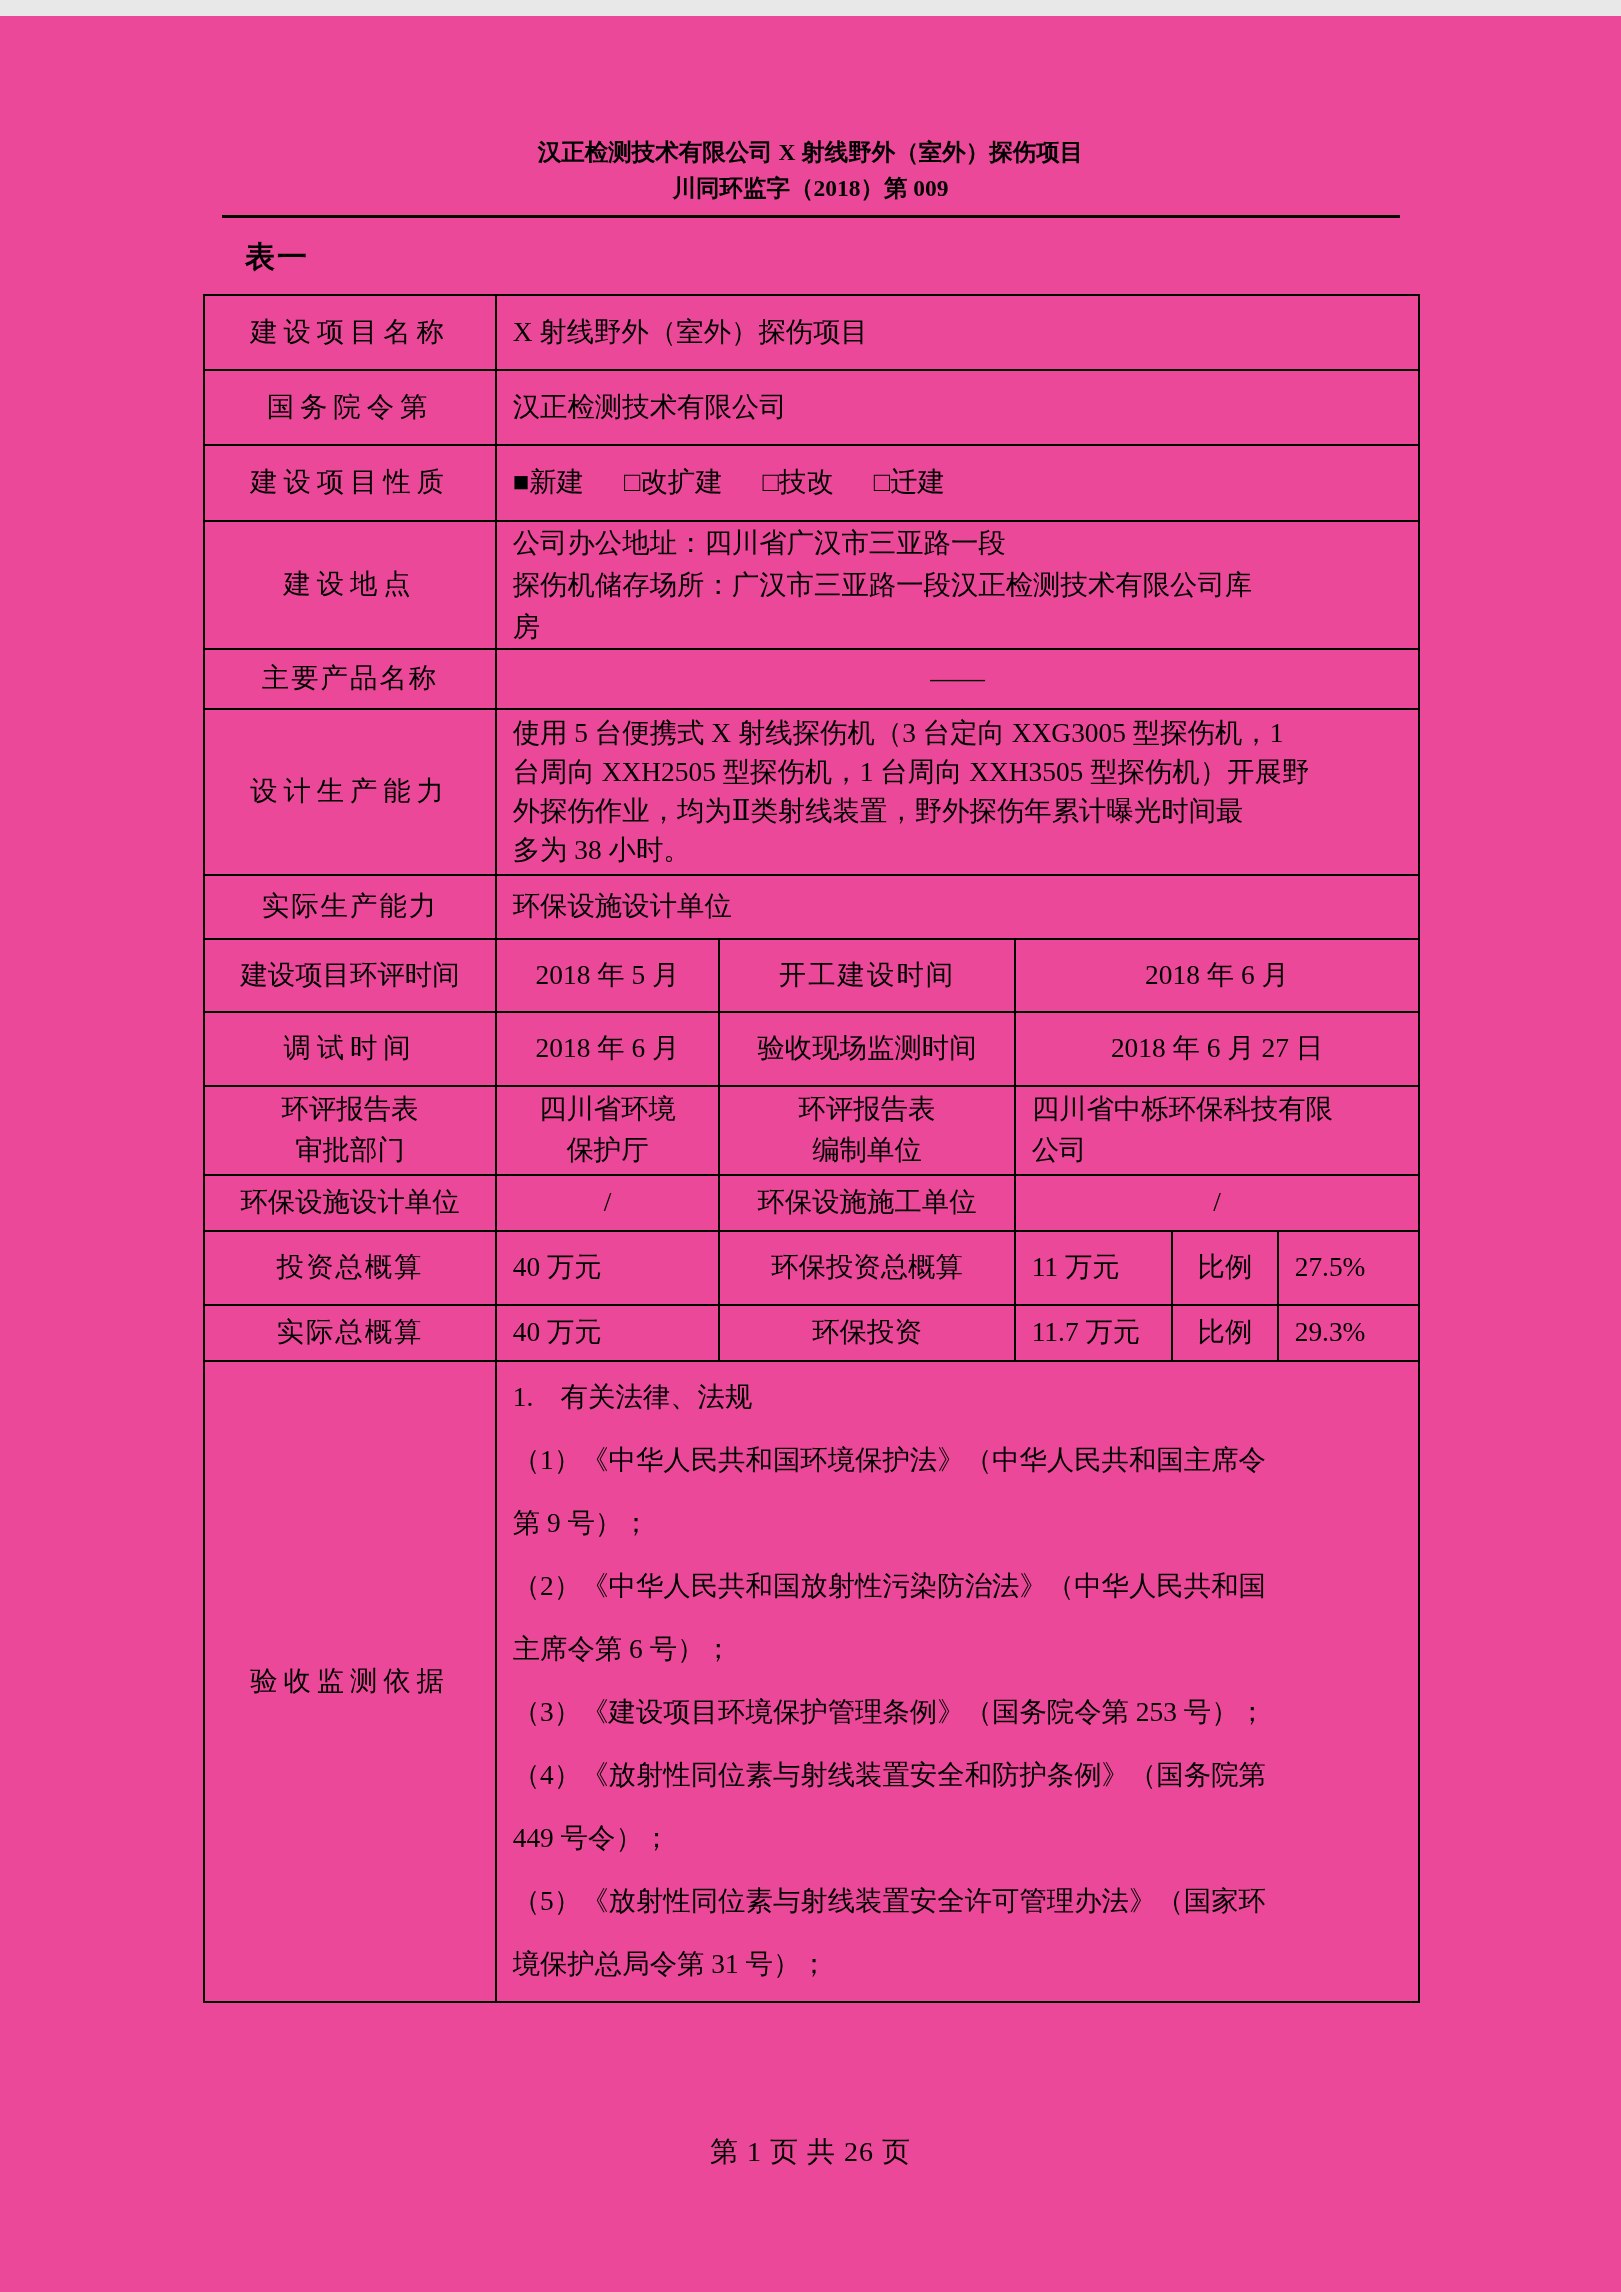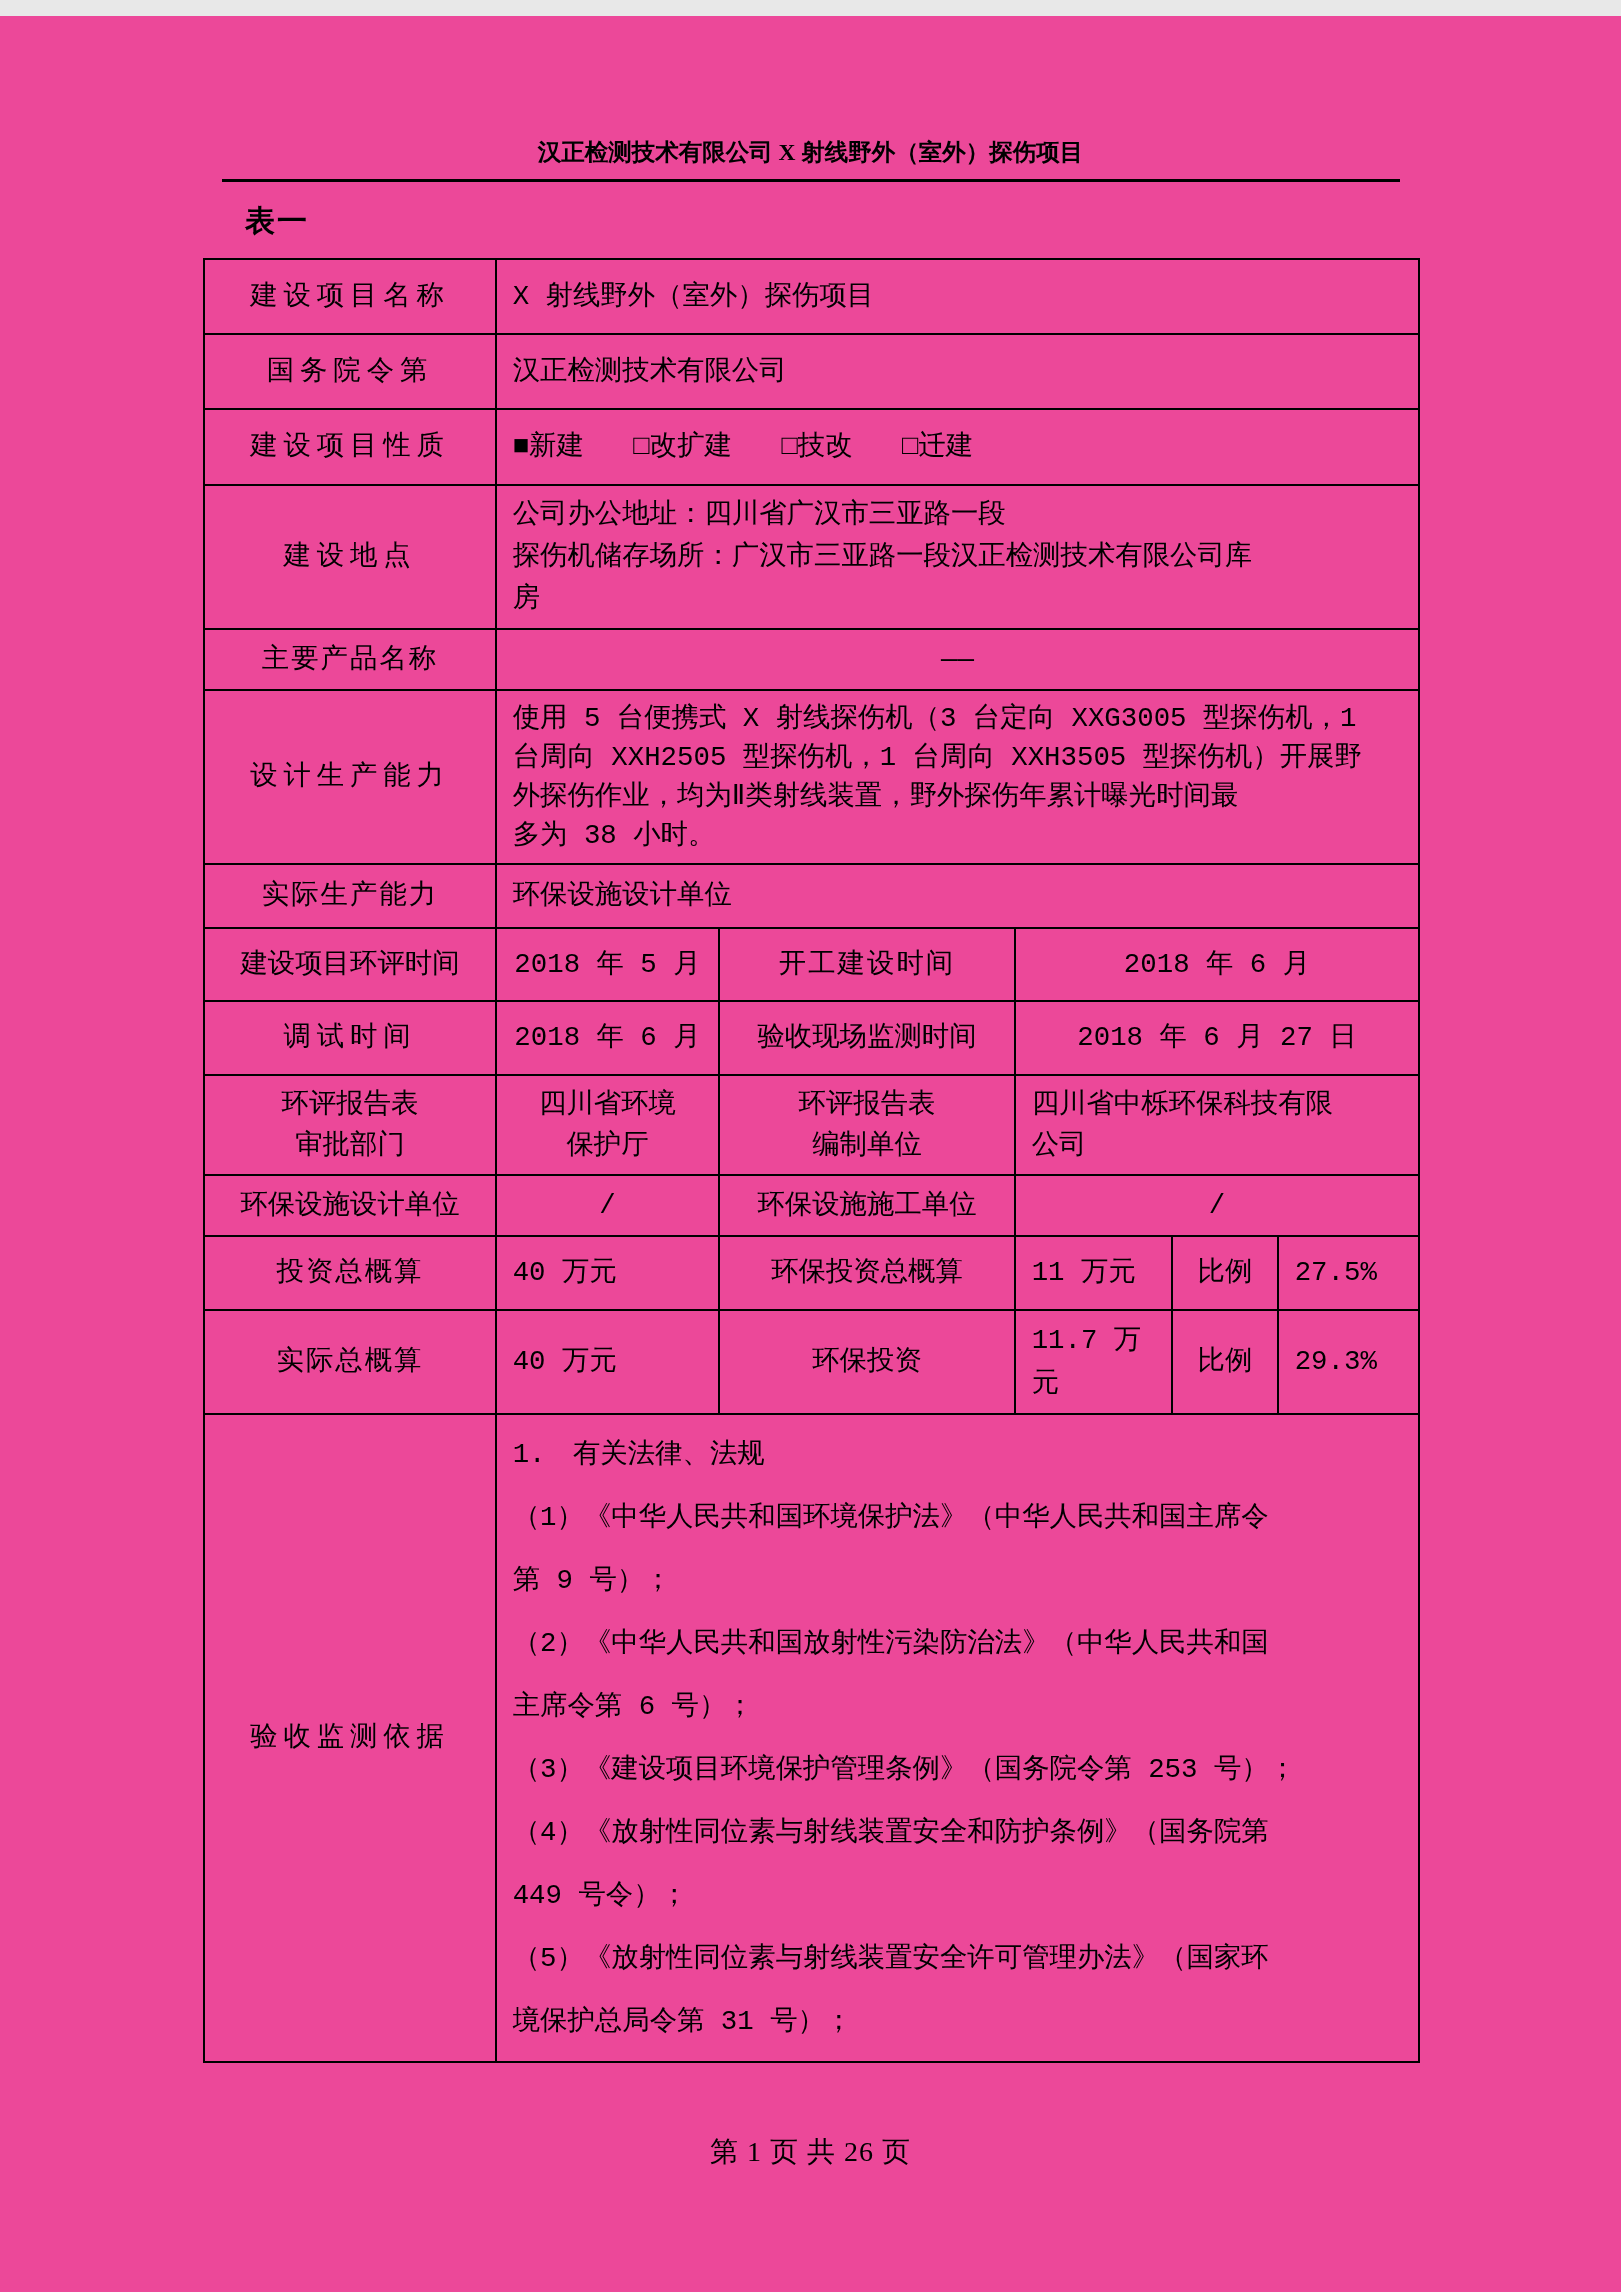--- a/index.html
+++ b/index.html
@@ -35,22 +35,21 @@
     width:1215px;
     margin:15.7px 0 0 203px;
     border:2.9px solid #000;
   }
   td{
     border:solid #000;
     border-width:2.9px 2px;
     font-size:27.4px;
     line-height:43px;
     vertical-align:middle;
-    padding:8px;
-    font-family:Liberation Mono, monospace;
+    padding:0;
   }
   .lbl{text-align:center;}
   .sp{letter-spacing:5.9px;}
   .sp2{letter-spacing:2px;}
   .left{text-align:left;padding-left:15.7px;padding-right:7.8px;}
   .center{text-align:center;}
   .pre{white-space:pre-wrap;}
   .lh43{line-height:42px;}
   .lh40{line-height:39px;}
   .lh42{line-height:41px;}
@@ -72,20 +71,21 @@
     letter-spacing:1px;
   }
 </style>
 </head>
 <body>
 
 <div class="page">
 
   <div class="doc-header">
     <div>汉正检测技术有限公司 X 射线野外（室外）探伤项目</div>
+    <div>川同环监字（2018）第 009</div>
     <div class="header-rule"></div>
   </div>
 
   <div class="table-title">表一</div>
 
   <table class="main">
     <colgroup>
       <col style="width:292px">
         <col style="width:223px">
         <col style="width:296px">

